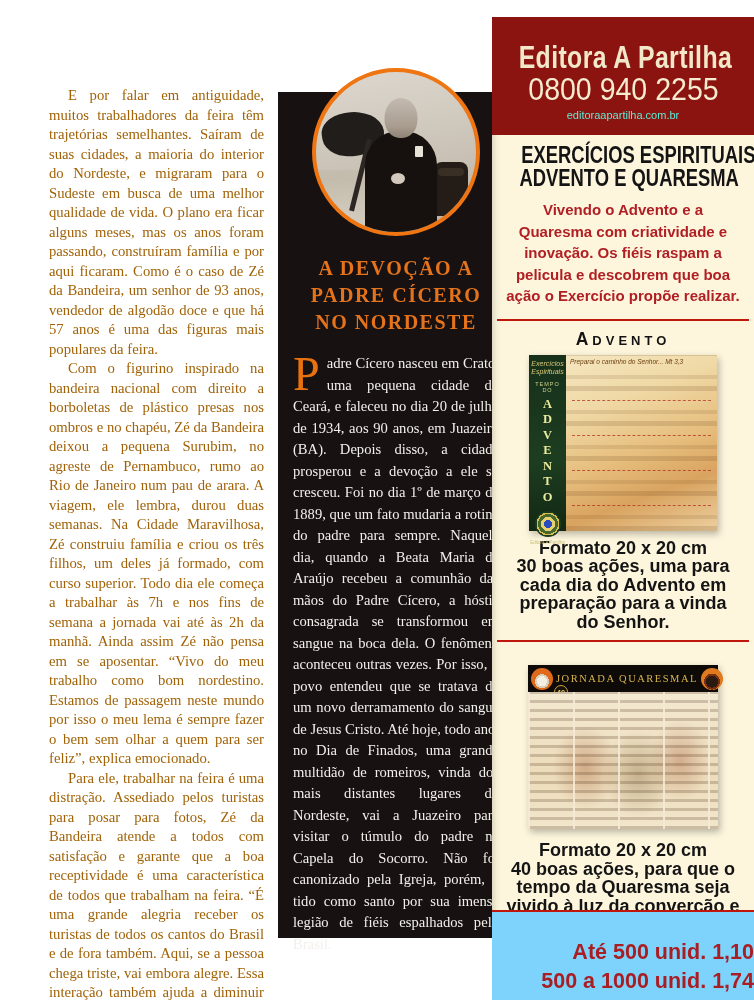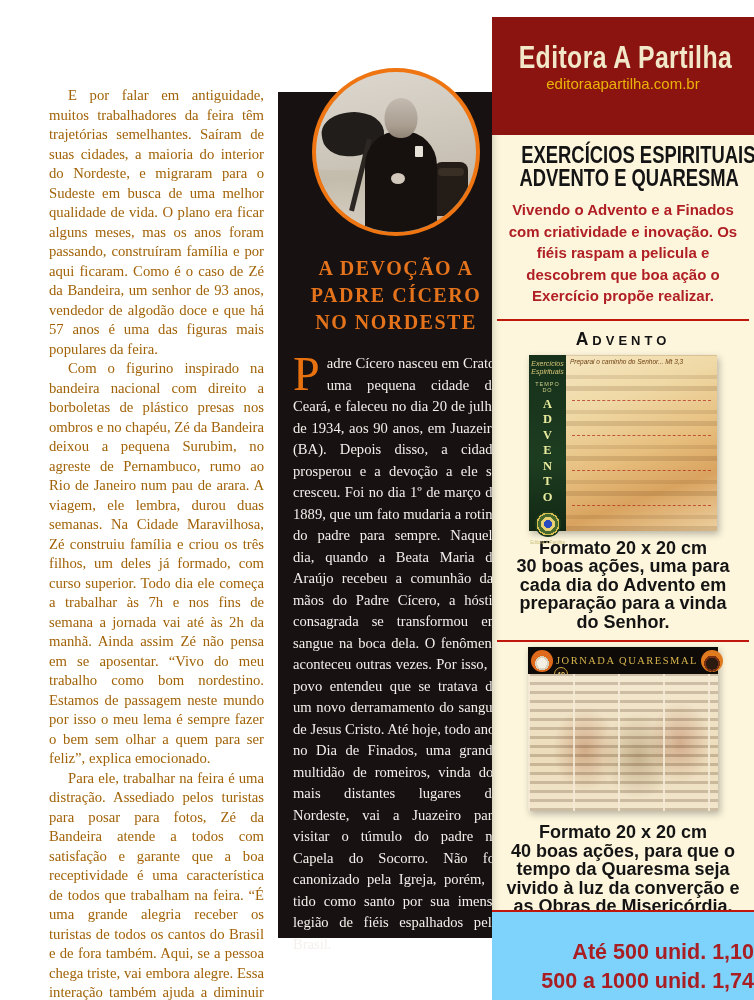--- a/index.html
+++ b/index.html
@@ -69,21 +69,21 @@
     padding-top:25px;
   }
   .brand {
     display:inline-block; font-weight:bold; font-size:31px; line-height:32px;
     transform:scaleX(0.80); letter-spacing:0.5px; white-space:nowrap;
   }
   .phone {
     display:inline-block; font-weight:400; font-size:31px; line-height:31px;
     transform:scaleX(0.92); white-space:nowrap; color:#f5ecd0;
   }
-  .site { font-size:15px; line-height:20px; color:#eab308; font-weight:400; }
+  .site { font-size:11px; line-height:20px; color:#5eead4; font-weight:400; }
 
   .ad-heading {
     margin-top:9px; text-align:center; color:#141414;
     font-weight:bold; font-size:23px; line-height:23px;
   }
   .ad-heading span { display:inline-block; transform:scaleX(0.80); white-space:nowrap; }
 
   .ad-intro {
     margin:9px 13px 0; text-align:center; color:#b01f24;
     font-weight:bold; font-size:15px; line-height:21.5px;
@@ -121,21 +121,21 @@
       repeating-linear-gradient(0deg, rgba(95,55,18,0.16) 0 5px, rgba(95,55,18,0) 5px 12px, rgba(95,55,18,0.12) 12px 16px, rgba(95,55,18,0) 16px 35px),
       linear-gradient(160deg,#f5e6c0 0%,#efd8a4 28%,#e6bd7c 55%,#d9a35f 74%,#ecd0a0 100%);
   }
   .adv-verse {
     position:absolute; top:3px; left:4px; right:4px;
     font-style:italic; font-size:6.5px; color:#6d4012; text-align:left;
   }
   .dash { position:absolute; left:6px; right:6px; border-top:1.5px dashed #b3301e; opacity:0.75; }
 
   
-  .card-quaresma { width:190px; height:164px; margin:5px auto 0; background:#4c1d95; }
+  .card-quaresma { width:190px; height:164px; margin:23px auto 0; background:#4c1d95; }
   .qua-head {
     height:27px; background:#0d0a07; display:flex; align-items:center;
     padding:0 3px; gap:3px;
   }
   .qua-circle { width:22px; height:22px; border-radius:50%; flex:none; }
   .qua-circle.left { background:radial-gradient(circle at 50% 60%, #f3efe2 0 5px, #d8d2bc 5px 7px, #e06a1c 7px); }
   .qua-circle.right { background:radial-gradient(circle at 50% 62%, #2a1a10 0 6px, #7a3012 6px 8px, #e07a1e 8px); }
   .qua-title {
     flex:1; text-align:center; color:#d7b44e; font-size:10.5px; letter-spacing:1.5px;
     font-family:"Liberation Serif", serif; white-space:nowrap;
@@ -188,29 +188,30 @@
     <div class="ph-hand"></div>
   </div>
   <h2 class="feature-title">A DEVOÇÃO A PADRE CÍCERO NO NORDESTE</h2>
   <p class="feature-body">Padre Cícero nasceu em Crato, uma pequena cidade do Ceará, e faleceu no dia 20 de julho de 1934, aos 90 anos, em Juazeiro (BA). Depois disso, a cidade prosperou e a devoção a ele só cresceu. Foi no dia 1º de março de 1889, que um fato mudaria a rotina do padre para sempre. Naquele dia, quando a Beata Maria de Araújo recebeu a comunhão das mãos do Padre Cícero, a hóstia consagrada se transformou em sangue na boca dela. O fenômeno aconteceu outras vezes. Por isso, o povo entendeu que se tratava de um novo derramamento do sangue de Jesus Cristo. Até hoje, todo ano, no Dia de Finados, uma grande multidão de romeiros, vinda dos mais distantes lugares do Nordeste, vai a Juazeiro para visitar o túmulo do padre na Capela do Socorro. Não foi canonizado pela Igreja, porém, é tido como santo por sua imensa legião de fiéis espalhados pelo Brasil.</p>
 </div>
 
 <div class="right-col">
 
   <div class="ad-header">
     <div><span class="brand">Editora A Partilha</span></div>
+    <div><span class="phone">0800 940 2255</span></div>
     <div class="site">editoraapartilha.com.br</div>
   </div>
 
   <div class="ad-heading">
     <span>EXERCÍCIOS ESPIRITUAIS</span><br>
     <span>ADVENTO E QUARESMA</span>
   </div>
 
-  <p class="ad-intro">Vivendo o Advento e a Finados com criatividade e inovação. Os fiéis raspam a pelicula e descobrem que boa ação o Exercício propõe realizar.</p>
+  <p class="ad-intro">Vivendo o Advento e a Quaresma com criatividade e inovação. Os fiéis raspam a pelicula e descobrem que boa ação o Exercício propõe realizar.</p>
 
   <hr class="red-rule">
 
   <div class="sec-label">Advento</div>
 
   <div class="card card-advento">
     <div class="adv-strip">
       <div class="adv-series">Exercícios Espirituais</div>
       <div class="adv-tempo">TEMPO DO</div>
       <div class="vert-word">ADVENTO</div>

